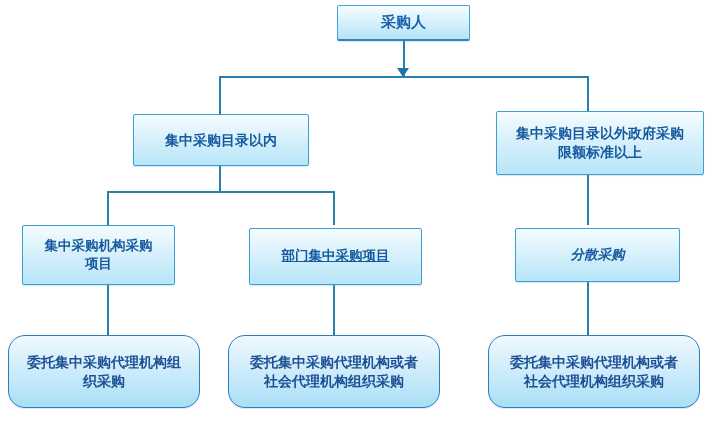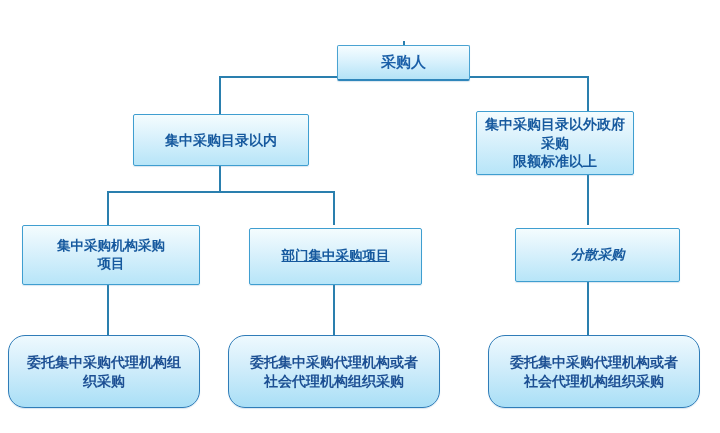--- a/index.html
+++ b/index.html
@@ -99,34 +99,34 @@
   <div class="hline" style="left:107px; top:191px; width:228px;"></div>
   <div class="vline" style="left:107px; top:191px; height:34px;"></div>
   <div class="vline" style="left:333px; top:191px; height:34px;"></div>
 
   <div class="vline" style="left:587px; top:175px; height:50px;"></div>
 
   <div class="vline" style="left:107px; top:285px; height:50px;"></div>
   <div class="vline" style="left:333px; top:285px; height:50px;"></div>
   <div class="vline" style="left:587px; top:282px; height:53px;"></div>
 
-  <div class="node lvl1" style="left:337px; top:5px; width:133px; height:36px;margin-top:40px;">
+  <div class="node lvl1" style="left:337px; top:5px; width:133px; height:36px;">
     <span class="txt">采购人</span>
   </div>
 
   <div class="node lvl2" style="left:133px; top:114px; width:176px; height:52px;">
     <span class="txt">集中采购目录以内</span>
   </div>
 
-  <div class="node lvl2" style="left:476px; top:111px; width:158px; height:64px;">
+  <div class="node lvl2" style="left:496px; top:111px; width:208px; height:64px;">
     <span class="txt">集中采购目录以外政府采购
 限额标准以上</span>
   </div>
 
-  <div class="node lvl3" style="left:22px; top:225px; width:178px; height:60px;">
+  <div class="node lvl3" style="left:22px; top:225px; width:153px; height:60px;">
     <span class="txt">集中采购机构采购
 项目</span>
   </div>
 
   <div class="node lvl3" style="left:249px; top:228px; width:173px; height:57px;text-decoration:underline;">
     <span class="txt">部门集中采购项目</span>
   </div>
 
   <div class="node lvl3" style="left:515px; top:228px; width:165px; height:54px;font-style:italic;">
     <span class="txt">分散采购</span>

